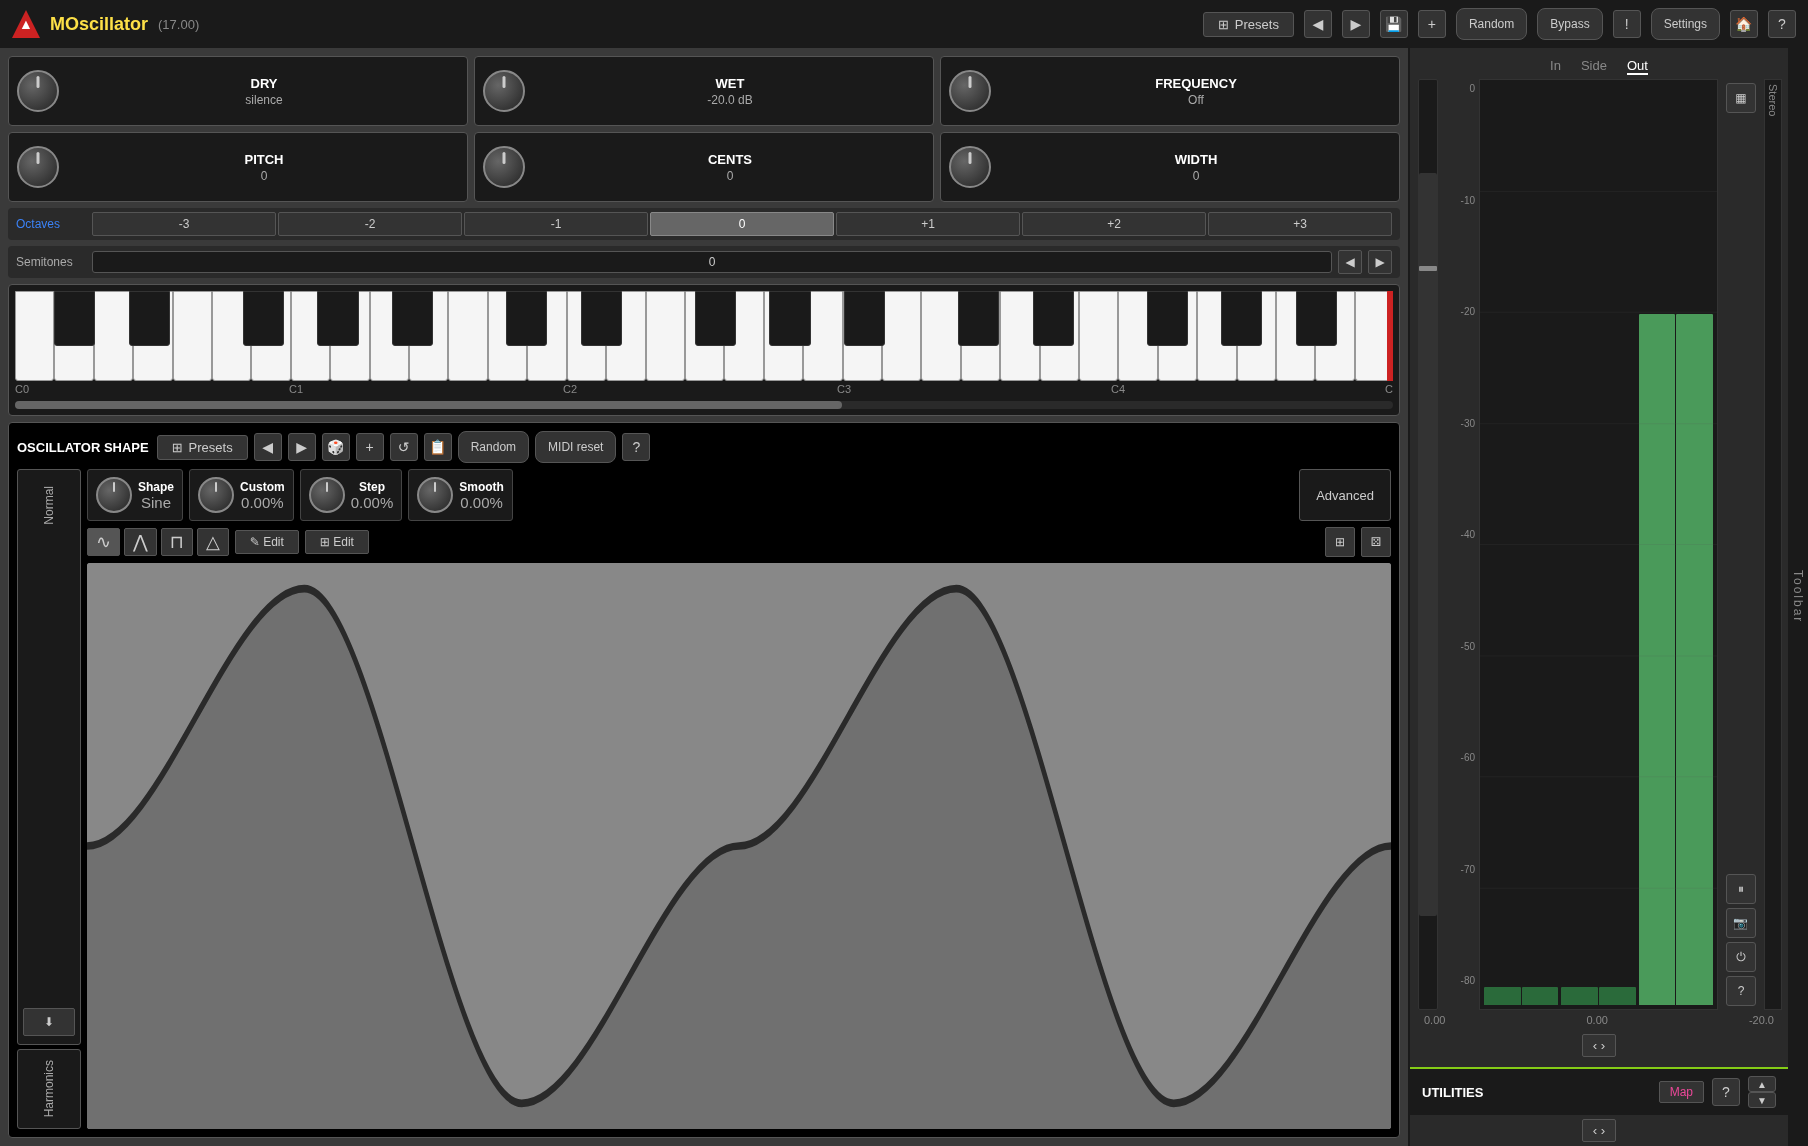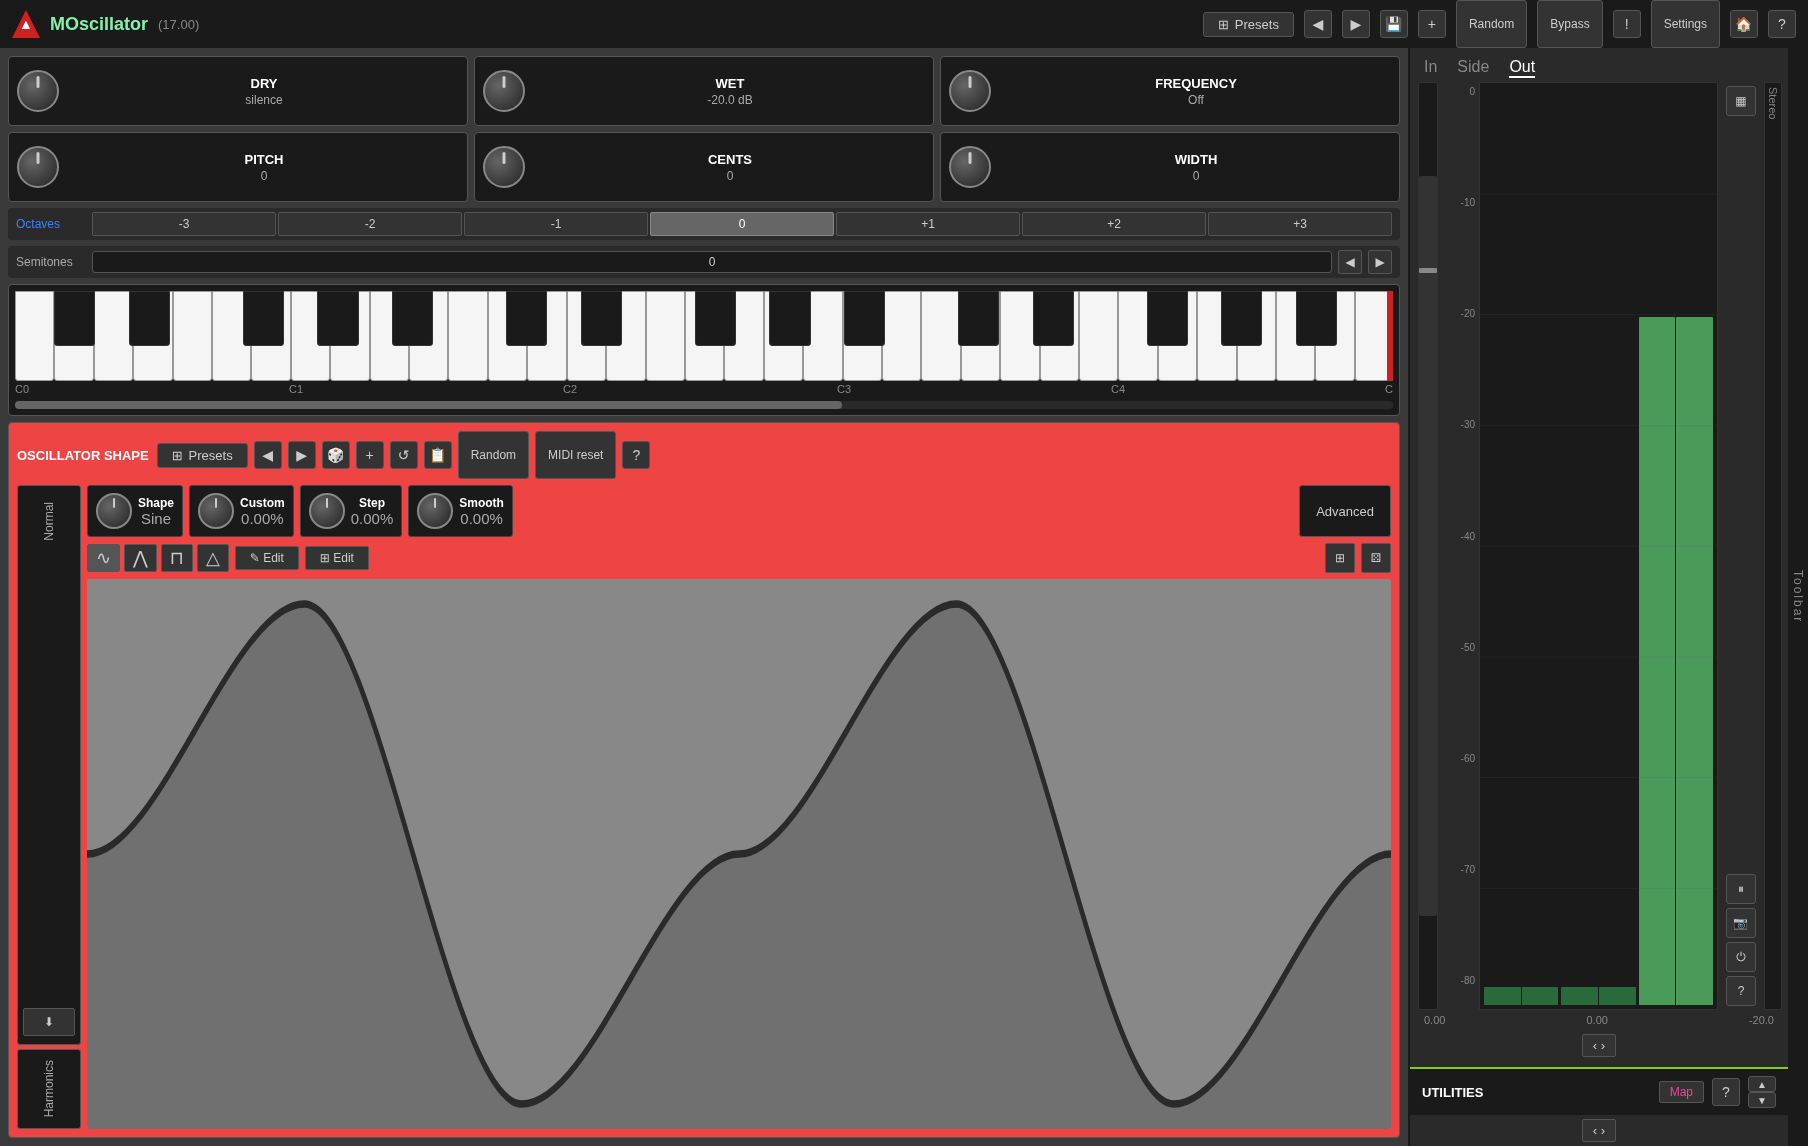--- a/index.html
+++ b/index.html
@@ -35,35 +35,35 @@
       background: #cc2222;
       display: flex;
       align-items: center;
       justify-content: center;
       font-weight: bold;
       color: white;
       font-size: 14px;
       clip-path: polygon(50% 0%, 100% 100%, 0% 100%);
     }
     .app-title {
-      color: #86efac;
+      color: #fde047;
       font-size: 18px;
       font-weight: bold;
     }
     .app-version {
       color: #888;
       font-size: 13px;
     }
     .title-spacer { flex: 1; }
     .title-btn {
       background: #333;
       border: 1px solid #555;
       color: #ccc;
-      padding: 16px 12px;
-      border-radius: 3px;
+      padding: 8px 12px;
+      border-radius: 8px;
       cursor: pointer;
       font-size: 12px;
     }
     .title-icon-btn {
       background: #333;
       border: 1px solid #555;
       color: #ccc;
       width: 28px;
       height: 28px;
       border-radius: 3px;
@@ -249,21 +249,21 @@
       position: relative;
     }
     .piano-scrollbar-thumb {
       width: 60%;
       height: 100%;
       background: #666;
       border-radius: 4px;
     }
     
     .osc-shape-section {
-      background: #ef4444;
+      background: #000000;
       border: 1px solid #555;
       border-radius: 4px;
       padding: 8px;
       flex: 1;
       display: flex;
       flex-direction: column;
       gap: 6px;
     }
     .osc-header {
       display: flex;
@@ -399,23 +399,23 @@
     }
     .meter-section {
       flex: 1;
       display: flex;
       flex-direction: column;
       padding: 6px;
     }
     .meter-tabs {
       display: flex;
       gap: 20px;
-      justify-content: flex-start;
+      justify-content: center;
       padding: 4px 8px;
-      font-size: 16px;
+      font-size: 13px;
     }
     .meter-tab {
       color: #888;
       cursor: pointer;
     }
     .meter-tab.active {
       color: #fff;
       border-bottom: 2px solid #fff;
     }
     .meter-labels {

